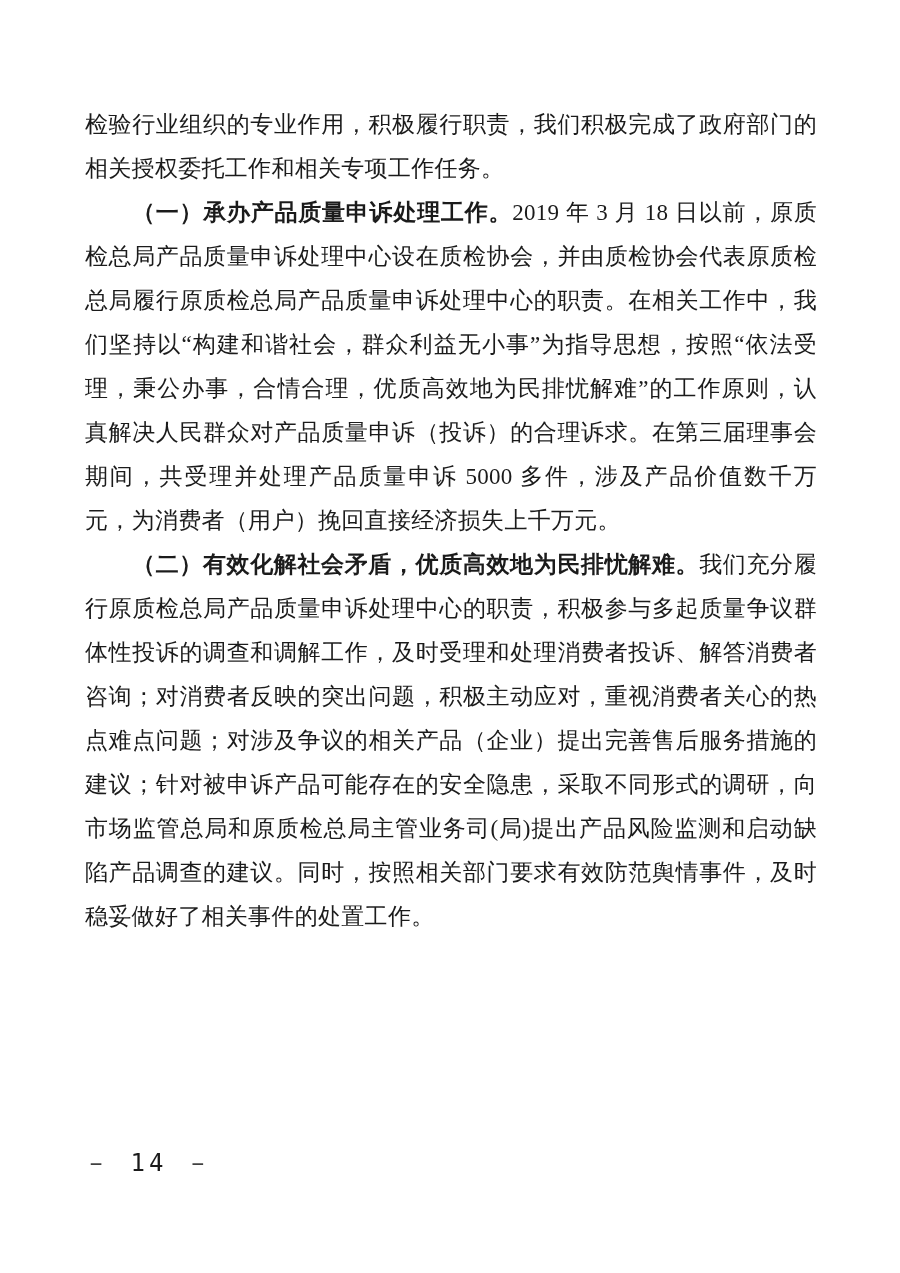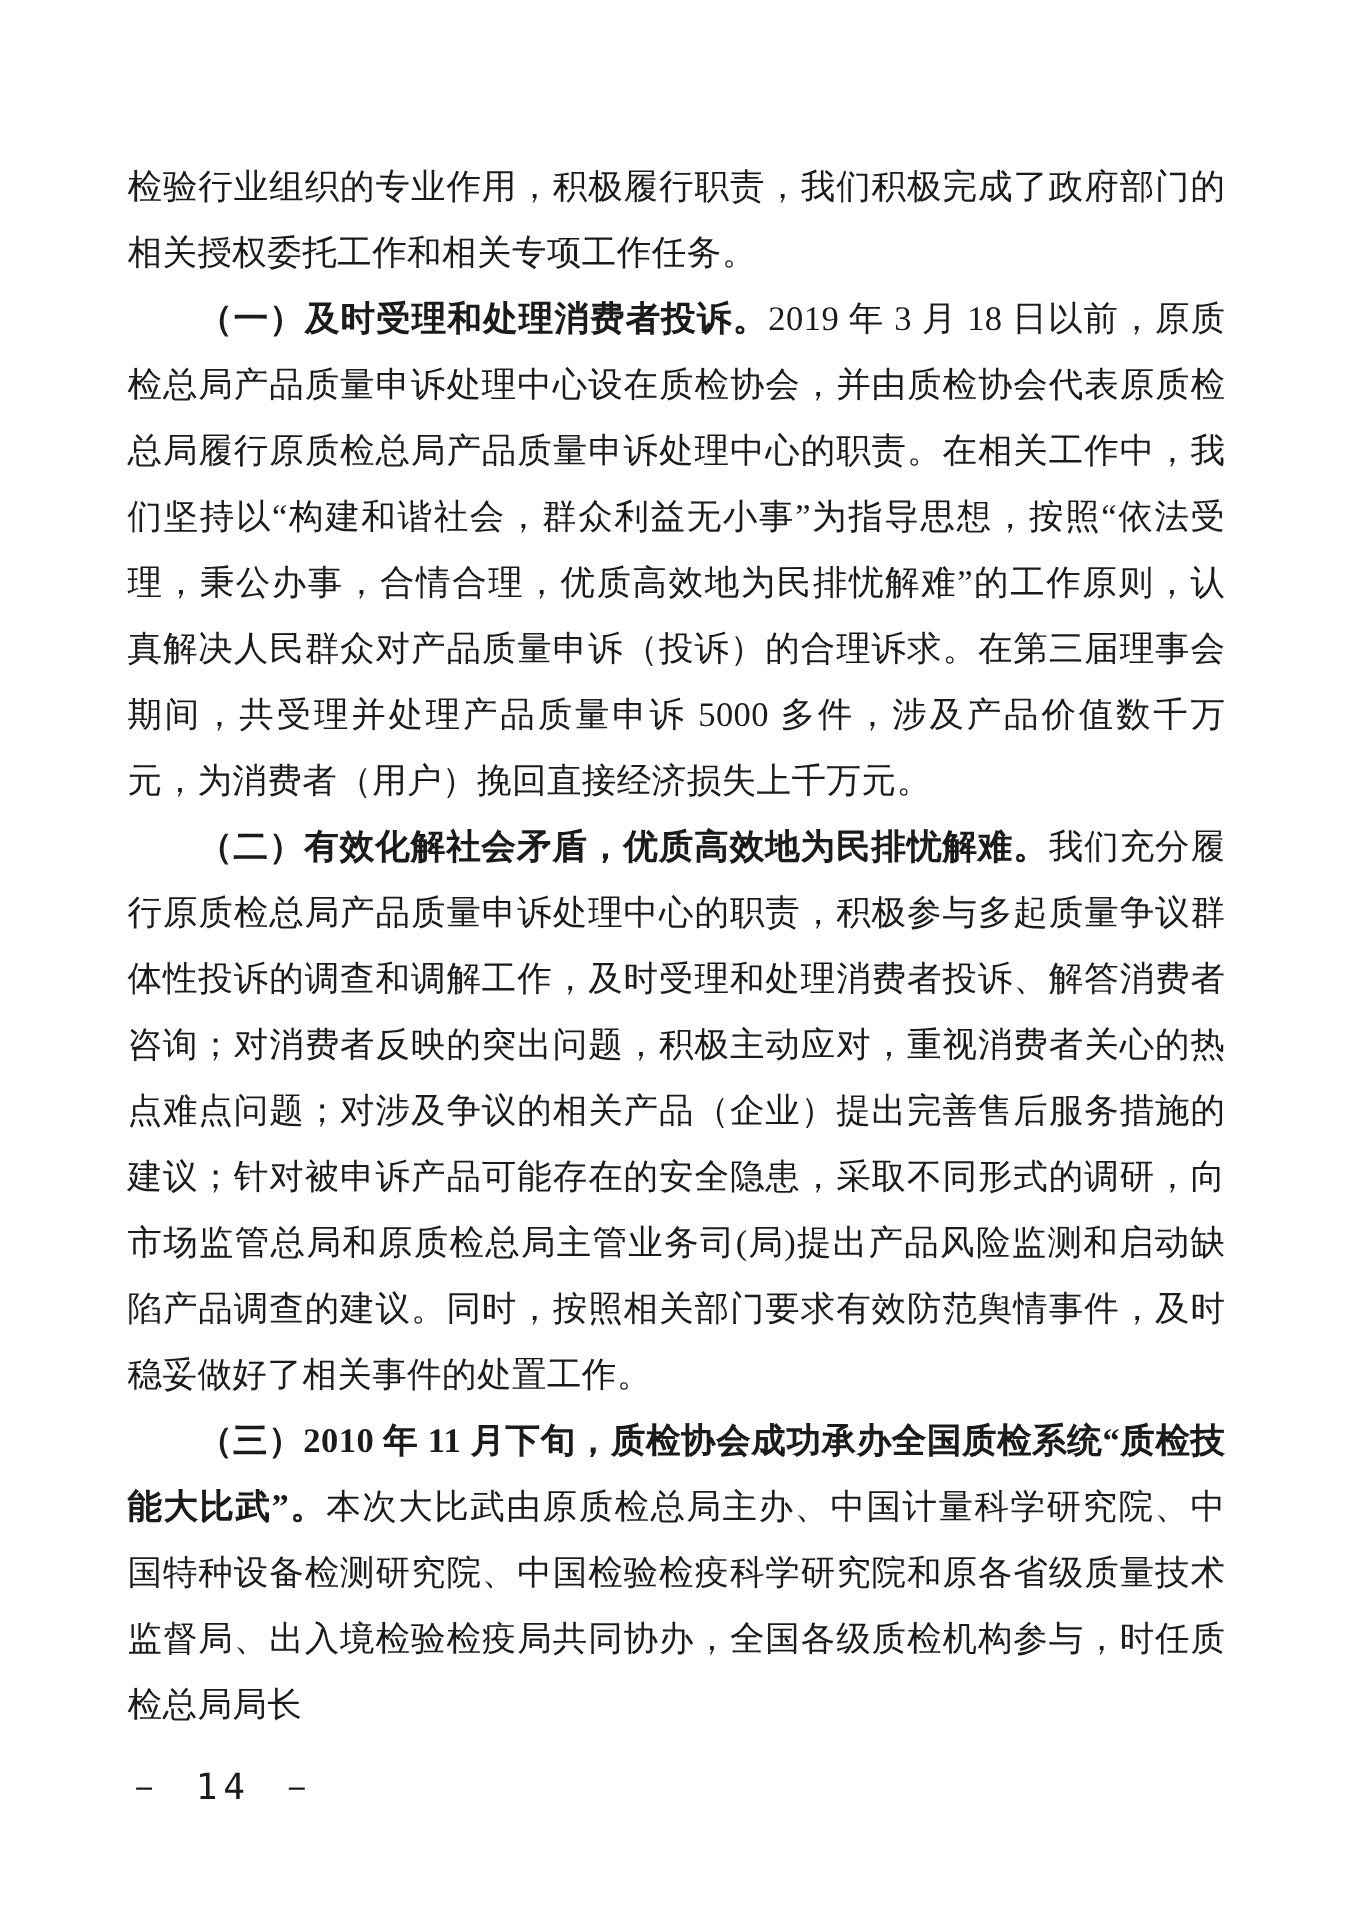--- a/index.html
+++ b/index.html
@@ -41,27 +41,25 @@
     font-weight: 700;
   }
   .footer {
     position: absolute;
     left: 84px;
     top: 1147px;
     font-size: 24px;
     letter-spacing: 4px;
     color: #1b1b1b;
     font-family: "DejaVu Sans Mono", monospace;
-    margin-top: 28px;
   }
 </style>
 </head>
 <body>
 
 <div class="page">
   <div class="content" id="paragraphs">
       <p class="para"><span class="seg">检验行业组织的专业作用，积极履行职责，我们积极完成了政府部门的相关授权委托工作和相关专项工作任务。</span></p>
-      <p class="para indented"><span class="seg bold">（一）及时受理和处理消费者投诉。</span><span class="seg">2019 年 3 月 18 日以前，原质检总局产品质量申诉处理中心设在质检协会，并由质检协会代表原质检总局履行原质检总局产品质量申诉处理中心的职责。在相关工作中，我们坚持以“构建和谐社会，群众利益无小事”为指导思想，按照“依法受理，秉公办事，合情合理，优质高效地为民排忧解难”的工作原则，认真解决人民群众对产品质量申诉（投诉）的合理诉求。在第三届理事会期间，共受理并处理产品质量申诉 5000 多件，涉及产品价值数千万元，为消费者（用户）挽回直接经济损失上千万元。</span></p>
+      <p class="para indented"><span class="seg bold">（一）承办产品质量申诉处理工作。</span><span class="seg">2019 年 3 月 18 日以前，原质检总局产品质量申诉处理中心设在质检协会，并由质检协会代表原质检总局履行原质检总局产品质量申诉处理中心的职责。在相关工作中，我们坚持以“构建和谐社会，群众利益无小事”为指导思想，按照“依法受理，秉公办事，合情合理，优质高效地为民排忧解难”的工作原则，认真解决人民群众对产品质量申诉（投诉）的合理诉求。在第三届理事会期间，共受理并处理产品质量申诉 5000 多件，涉及产品价值数千万元，为消费者（用户）挽回直接经济损失上千万元。</span></p>
       <p class="para indented"><span class="seg bold">（二）有效化解社会矛盾，优质高效地为民排忧解难。</span><span class="seg">我们充分履行原质检总局产品质量申诉处理中心的职责，积极参与多起质量争议群体性投诉的调查和调解工作，及时受理和处理消费者投诉、解答消费者咨询；对消费者反映的突出问题，积极主动应对，重视消费者关心的热点难点问题；对涉及争议的相关产品（企业）提出完善售后服务措施的建议；针对被申诉产品可能存在的安全隐患，采取不同形式的调研，向市场监管总局和原质检总局主管业务司(局)提出产品风险监测和启动缺陷产品调查的建议。同时，按照相关部门要求有效防范舆情事件，及时稳妥做好了相关事件的处置工作。</span></p>
-      <p class="para indented"><span class="seg bold">（三）2010 年 11 月下旬，质检协会成功承办全国质检系统“质检技能大比武”。</span><span class="seg">本次大比武由原质检总局主办、中国计量科学研究院、中国特种设备检测研究院、中国检验检疫科学研究院和原各省级质量技术监督局、出入境检验检疫局共同协办，全国各级质检机构参与，时任质检总局局长</span></p>
     </div>
   <div class="footer">－ 14 －</div>
 </div>
 
 </body></html>

